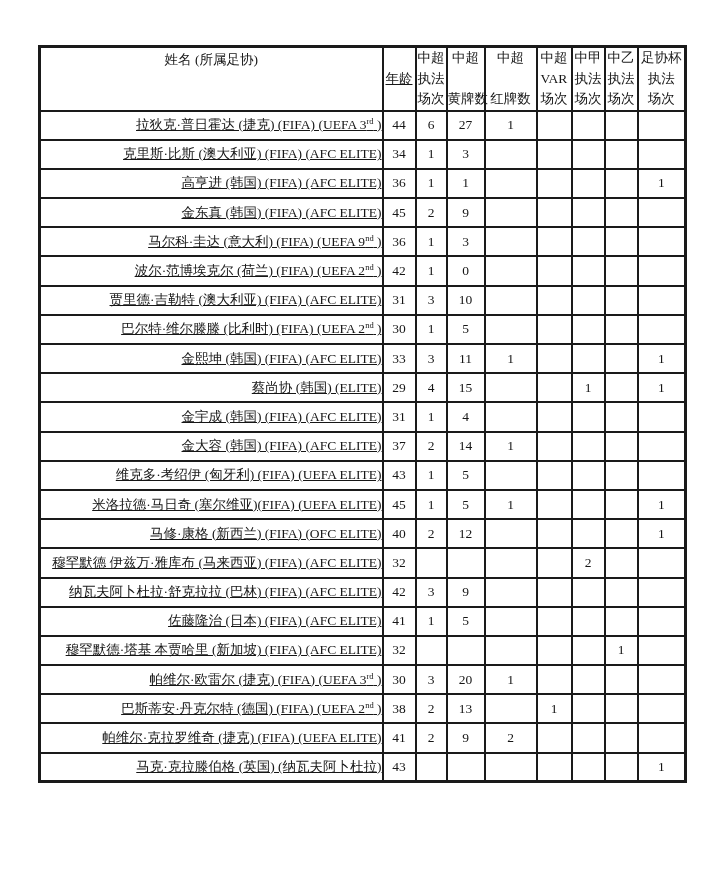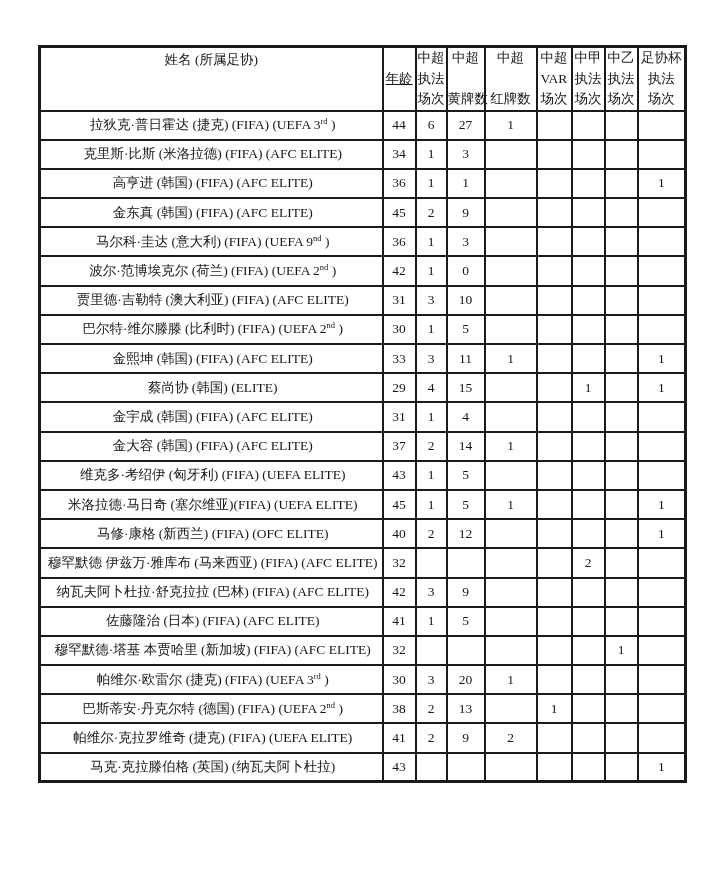--- a/index.html
+++ b/index.html
@@ -43,25 +43,26 @@
   }
   th.col-h.mid { vertical-align: middle; text-decoration: underline; }
   .hline {
     height: 20.5px;
     line-height: 20.5px;
     text-align: center;
     overflow: visible;
     white-space: nowrap;
   }
   td.name-cell {
-    text-align: center;
+    text-align: right;
     padding-left: 3px;
     white-space: nowrap;
     overflow: hidden;
     vertical-align: middle;
+    text-decoration: underline;
   }
   td.val-cell {
     text-align: center;
     vertical-align: middle;
   }
   sup.ord {
     font-size: 8.5px;
     line-height: 0;
     vertical-align: super;
   }
@@ -132,21 +133,21 @@
           <td class="val-cell">44</td>
           <td class="val-cell">6</td>
           <td class="val-cell">27</td>
           <td class="val-cell">1</td>
           <td class="val-cell"></td>
           <td class="val-cell"></td>
           <td class="val-cell"></td>
           <td class="val-cell"></td>
         </tr>
         <tr>
-          <td class="name-cell"><span>克里斯·比斯 (米洛拉德) (FIFA) (AFC ELITE)</span></td>
+          <td class="name-cell"><span>克里斯·比斯 (澳大利亚) (FIFA) (AFC ELITE)</span></td>
           <td class="val-cell">34</td>
           <td class="val-cell">1</td>
           <td class="val-cell">3</td>
           <td class="val-cell"></td>
           <td class="val-cell"></td>
           <td class="val-cell"></td>
           <td class="val-cell"></td>
           <td class="val-cell"></td>
         </tr>
         <tr>

